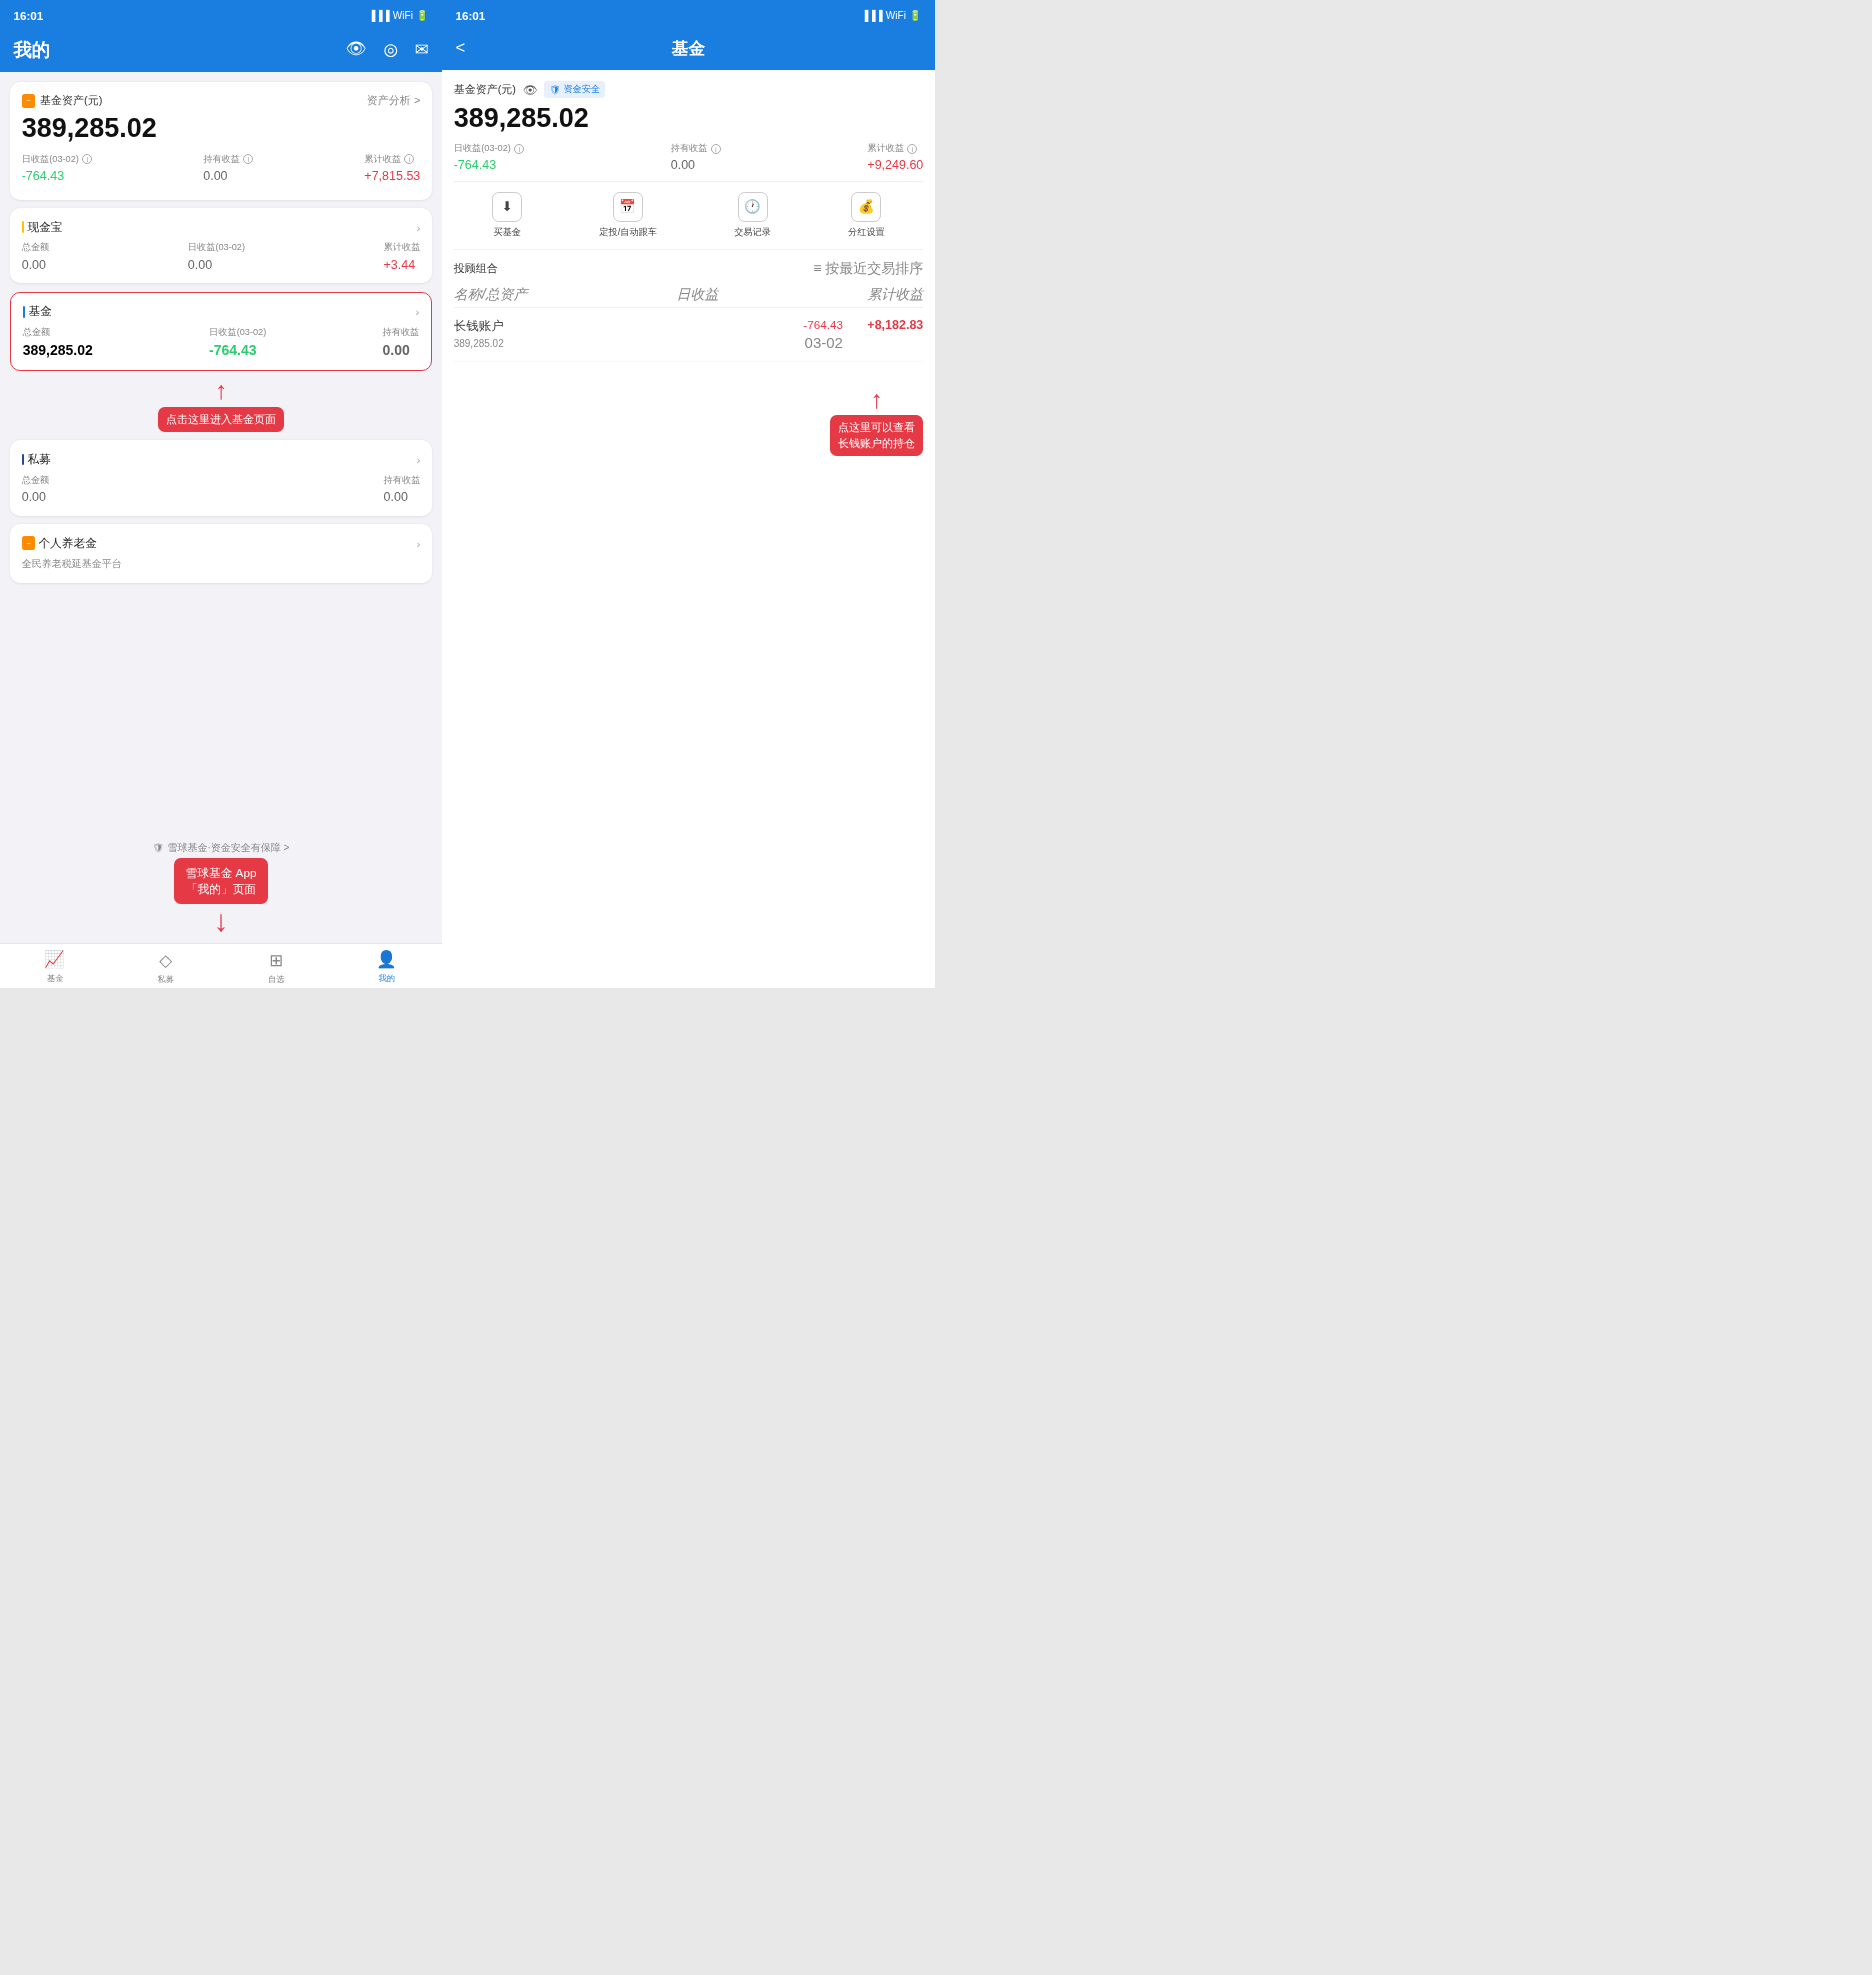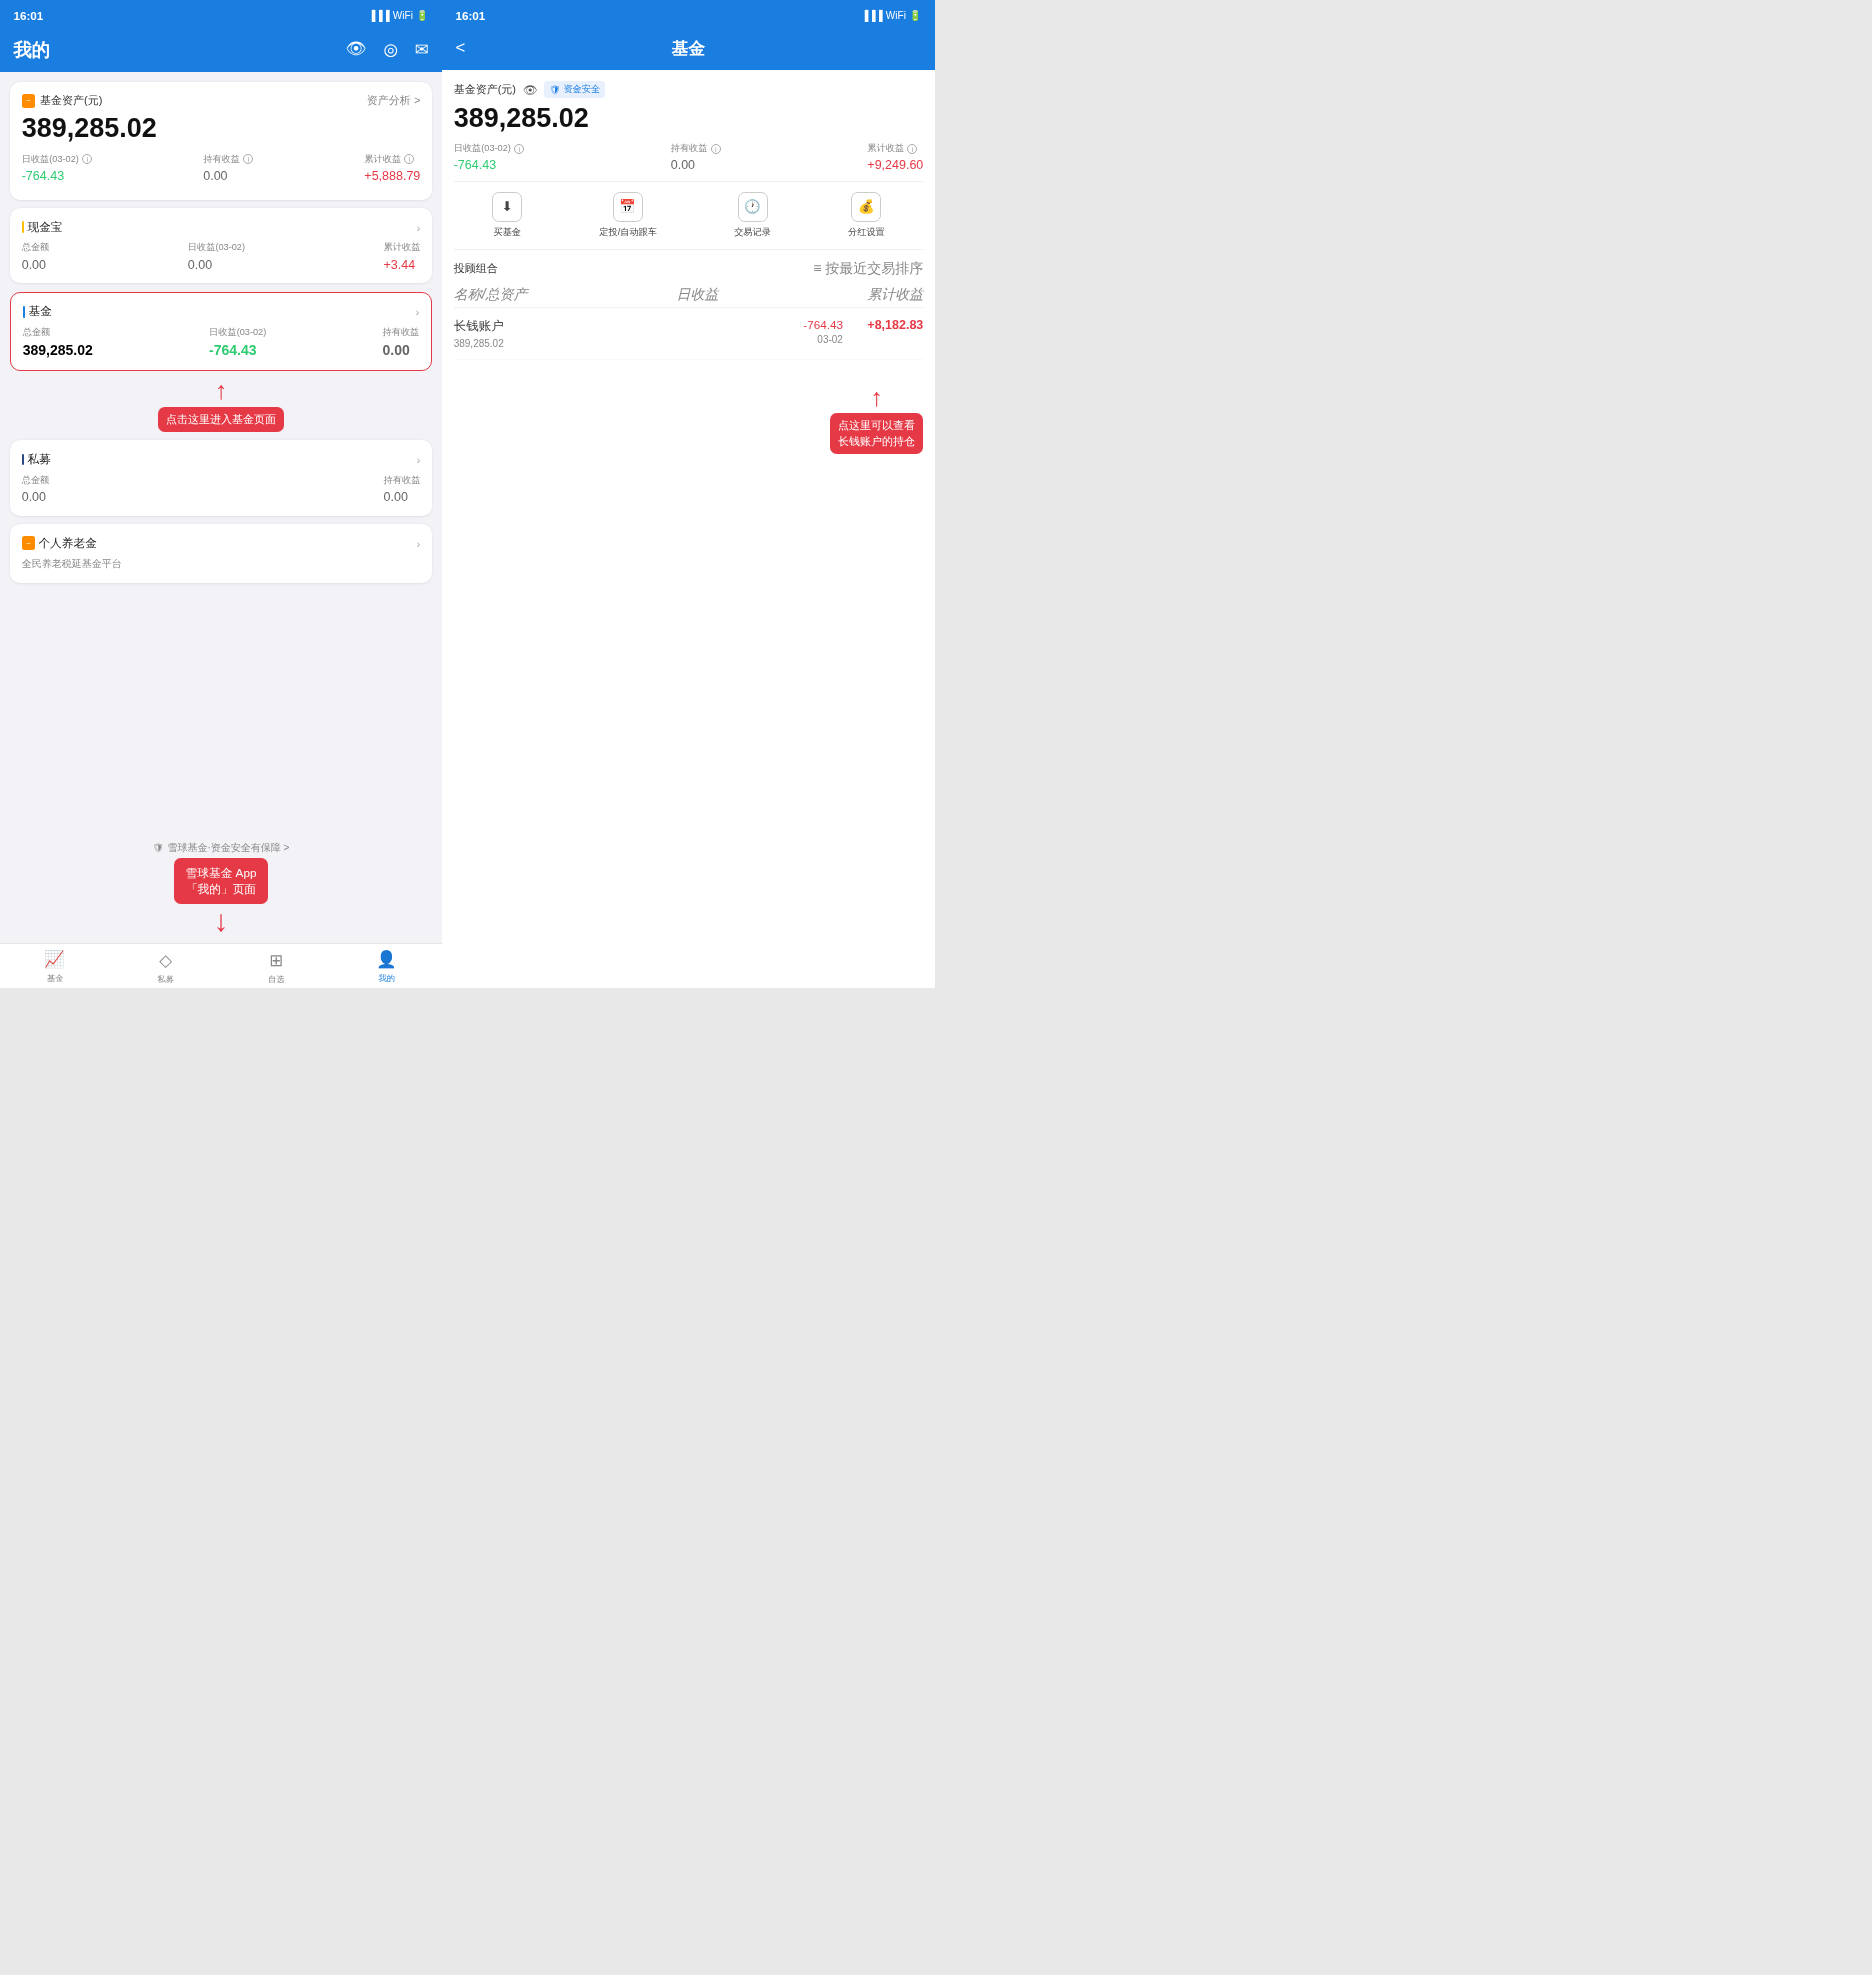--- a/index.html
+++ b/index.html
@@ -377,21 +377,21 @@
       display: flex;
       justify-content: space-between;
       align-items: flex-start;
       padding: 10px 0;
       border-bottom: 0.8px solid #f8f8f8;
       position: relative;
     }
     .fund-name { font-size: 12.5px; font-weight: 500; color: #404040; }
     .fund-total { font-size: 10px; color: #888; margin-top: 2.5px; }
     .fund-daily { font-size: 11.7px; color: #e63946; font-weight: 500; text-align: right; }
-    .fund-date { font-size: 10px; color: #888; text-align: right; margin-top: 2.5px; }
+    .fund-date { font-size: 15px; color: #888; text-align: right; margin-top: 2.5px; }
     .fund-cumulative { font-size: 12.5px; color: #e63946; font-weight: 700; }
 
     .info-icon {
       display: inline-block;
       width: 10px;
       height: 10px;
       border: 0.8px solid #aaa;
       border-radius: 50%;
       font-size: 7.5px;
       text-align: center;
@@ -462,21 +462,21 @@
           <div class="metric-item">
             <span class="metric-label">日收益(03-02) <span class="info-icon">i</span></span>
             <span class="metric-value green">-764.43</span>
           </div>
           <div class="metric-item">
             <span class="metric-label">持有收益 <span class="info-icon">i</span></span>
             <span class="metric-value gray">0.00</span>
           </div>
           <div class="metric-item">
             <span class="metric-label">累计收益 <span class="info-icon">i</span></span>
-            <span class="metric-value red">+5,888.79</span>
+            <span class="metric-value red">+7,815.53</span>
           </div>
         </div>
       </div>
 
       <div class="section-item">
         <div class="section-title-row">
           <div class="section-title">
             <span class="dot-yellow"></span>
             <span>现金宝</span>
           </div>

